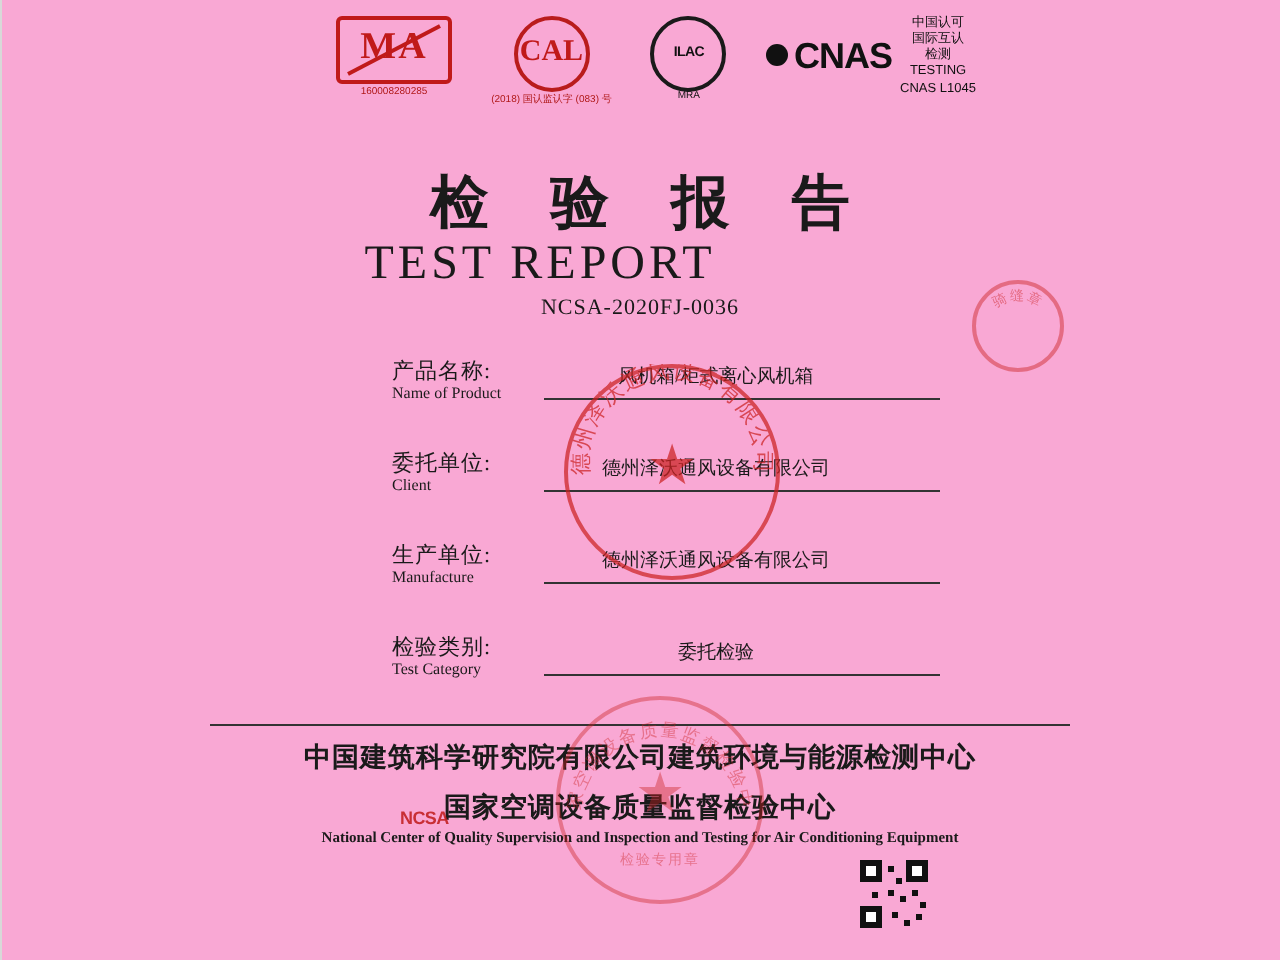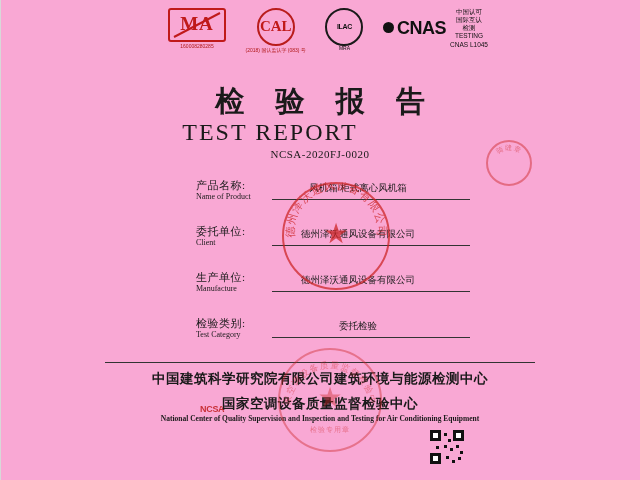--- a/index.html
+++ b/index.html
@@ -391,21 +391,21 @@
         <div>检测</div>
         <div>TESTING</div>
         <div>CNAS L1045</div>
       </div>
     </div>
 
   </div>
 
   <div class="title-cn">检 验 报 告</div>
   <div class="title-en">TEST REPORT</div>
-  <div class="report-no">NCSA-2020FJ-0020</div>
+  <div class="report-no">NCSA-2020FJ-0036</div>
 
   <div class="fields">
 
     <div class="field">
       <div class="label-cn">产品名称:</div>
       <div class="label-en">Name of Product</div>
       <div class="value">风机箱/柜式离心风机箱</div>
       <div class="rule"></div>
     </div>
 

